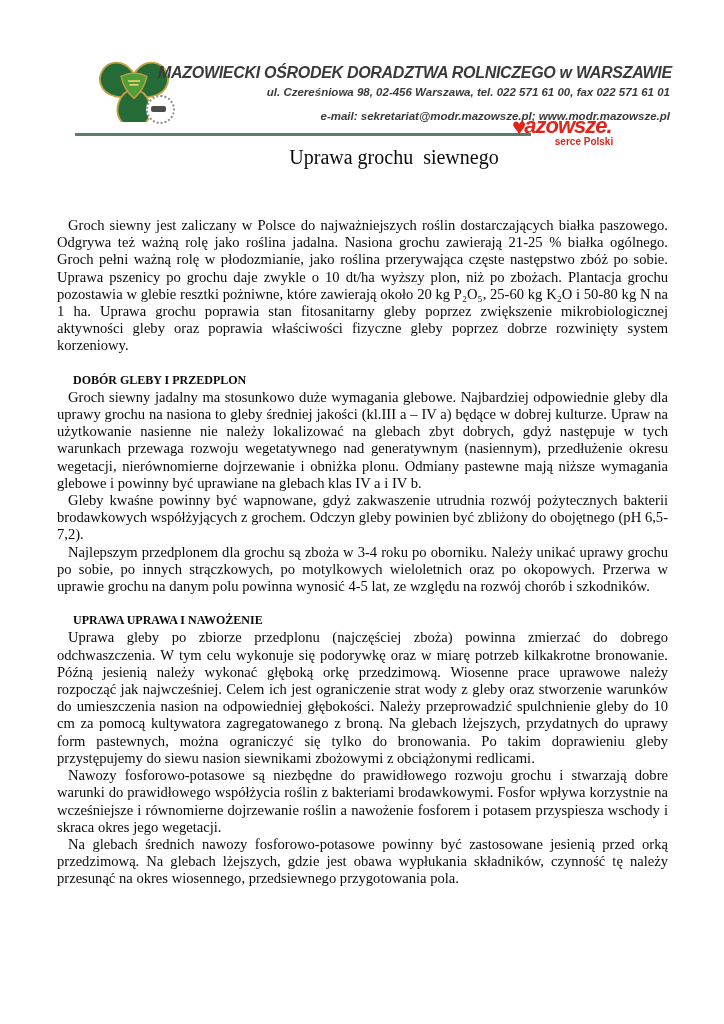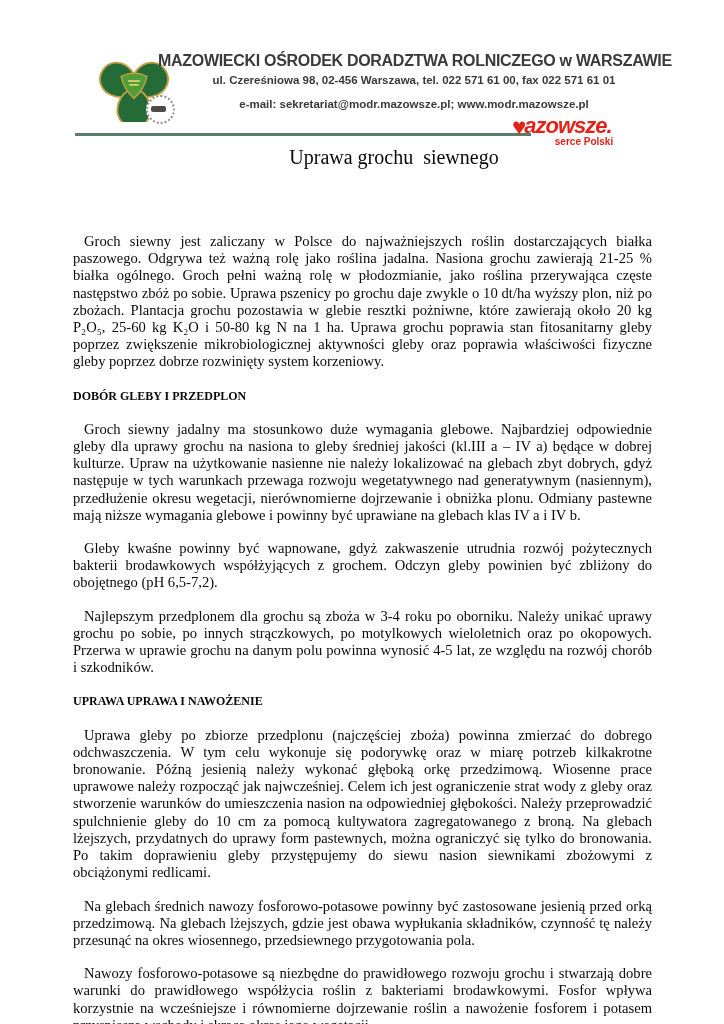--- a/index.html
+++ b/index.html
@@ -5,40 +5,40 @@
   html,body{margin:0;padding:0;background:#9a9a9a;}
   .page{
     position:relative;width:724px;height:1024px;margin:0 auto;background:#ffffff;
     font-family:"Liberation Serif","DejaVu Serif",serif;color:#0a0a0a;overflow:hidden;
   }
   
   .logo{position:absolute;left:96px;top:46px;}
   .stamp{position:absolute;left:146px;top:95px;width:25px;height:25px;
          border:2px dotted #8f8f8f;border-radius:50%;background:#fff;}
   .stamp-band{position:absolute;left:3px;top:9px;width:15px;height:6px;background:#4c4c4c;border-radius:2px;}
-  .header-text{position:absolute;left:158px;top:52px;width:512px;text-align:center;
-               font-family:"Liberation Sans","DejaVu Sans",sans-serif;color:#3a3a3a;}
+  .header-text{position:absolute;left:158px;top:64px;width:512px;text-align:right;
+               font-family:"Liberation Sans","DejaVu Sans",sans-serif;color:#3a3a3a;font-style:italic;}
   .org-name{font-size:16px;font-weight:bold;letter-spacing:-0.3px;white-space:nowrap;}
   .addr,.email{font-size:11.5px;font-weight:bold;white-space:nowrap;}
   .addr{margin-top:4px;}
   .email{margin-top:12px;}
   .rule{position:absolute;left:75px;top:133px;width:456px;height:3px;}
   .brand{position:absolute;left:512px;top:114px;width:158px;font-family:Liberation Sans, sans-serif;}
   .brand-word{font-size:22px;font-weight:bold;font-style:italic;letter-spacing:-1px;white-space:nowrap;line-height:24px;}
   .brand-heart{font-style:normal;font-size:24px;vertical-align:-2px;letter-spacing:-2px;}
   .brand-tagline{font-size:10px;font-weight:bold;text-align:center;padding-right:14px;margin-top:-3px;}
   
   .doc-title{position:absolute;left:0;top:146px;width:724px;margin:0;text-align:center;
              font-size:20px;font-weight:normal;white-space:pre;padding-left:32px;}
   .byline{position:absolute;left:428px;top:171px;font-size:14.8px;line-height:18px;}
   .byline b{font-weight:bold;}
   
   .document-body{position:absolute;left:57px;top:217px;width:611px;
                  font-size:14.6px;line-height:17.2px;text-align:justify;}
-  .document-body p{margin:16px;text-indent:11px;}
+  .document-body p{margin:0;text-indent:11px;}
   .document-body h2{margin:17px 0 0 0;font-size:12px;line-height:17.2px;
                     font-weight:bold;text-indent:16px;text-align:left;}
 </style>
 </head>
 <body>
 
 <div class="page">
 
   <svg class="logo" width="76" height="76" viewBox="0 0 100 100" aria-hidden="true">
     <g stroke="#c1a041" stroke-width="2.5" fill="#256b38">
@@ -72,17 +72,17 @@
 
 
   <div class="document-body">
       <p>Groch siewny jest zaliczany w Polsce do najważniejszych roślin dostarczających białka paszowego. Odgrywa też ważną rolę jako roślina jadalna. Nasiona grochu zawierają  21-25 % białka ogólnego. Groch pełni ważną rolę w płodozmianie, jako roślina przerywająca częste następstwo zbóż po sobie. Uprawa pszenicy po grochu daje zwykle o 10 dt/ha wyższy plon, niż po zbożach. Plantacja grochu pozostawia w glebie resztki pożniwne, które zawierają około 20 kg P₂O₅, 25-60 kg K₂O i 50-80 kg N na 1 ha. Uprawa grochu poprawia stan fitosanitarny gleby poprzez zwiększenie mikrobiologicznej aktywności gleby oraz poprawia właściwości fizyczne gleby poprzez dobrze rozwinięty system korzeniowy.</p>
       <h2>DOBÓR GLEBY I  PRZEDPLON</h2>
       <p>Groch siewny jadalny ma stosunkowo duże wymagania glebowe. Najbardziej odpowiednie gleby dla uprawy grochu na nasiona to gleby średniej jakości (kl.III a – IV a) będące w dobrej kulturze. Upraw na użytkowanie nasienne nie należy lokalizować na glebach zbyt dobrych, gdyż następuje w tych warunkach przewaga rozwoju wegetatywnego nad generatywnym (nasiennym), przedłużenie okresu wegetacji, nierównomierne dojrzewanie i obniżka plonu. Odmiany pastewne mają niższe wymagania glebowe i powinny być uprawiane na glebach klas IV a i IV b.</p>
       <p>Gleby kwaśne powinny być wapnowane, gdyż zakwaszenie utrudnia rozwój pożytecznych bakterii brodawkowych współżyjących z grochem. Odczyn gleby powinien być zbliżony do obojętnego (pH 6,5-7,2).</p>
       <p>Najlepszym przedplonem dla grochu są zboża w 3-4 roku po oborniku. Należy unikać uprawy grochu po sobie, po innych strączkowych, po motylkowych wieloletnich oraz po okopowych. Przerwa w uprawie grochu na danym polu powinna wynosić 4-5 lat, ze względu na rozwój chorób i szkodników.</p>
       <h2>UPRAWA UPRAWA I NAWOŻENIE</h2>
       <p>Uprawa gleby po zbiorze przedplonu (najczęściej zboża) powinna zmierzać do dobrego odchwaszczenia. W tym celu wykonuje się podorywkę oraz  w miarę potrzeb kilkakrotne bronowanie. Późną jesienią należy wykonać głęboką orkę przedzimową. Wiosenne prace uprawowe należy rozpocząć jak najwcześniej. Celem ich jest ograniczenie strat wody z gleby oraz stworzenie warunków do umieszczenia nasion na odpowiedniej głębokości. Należy przeprowadzić  spulchnienie gleby do 10 cm za pomocą kultywatora zagregatowanego z broną. Na glebach lżejszych, przydatnych do uprawy form pastewnych, można ograniczyć się tylko do bronowania. Po takim doprawieniu gleby przystępujemy do siewu nasion siewnikami zbożowymi z obciążonymi redlicami.</p>
+      <p>Nawozy fosforowo-potasowe są niezbędne do prawidłowego rozwoju grochu i stwarzają dobre warunki do prawidłowego współżycia roślin z bakteriami brodawkowymi. Fosfor wpływa korzystnie na wcześniejsze i równomierne dojrzewanie roślin a nawożenie fosforem i potasem przyspiesza wschody  i skraca okres jego wegetacji.</p>
       <p>Na glebach średnich nawozy fosforowo-potasowe powinny być zastosowane jesienią przed orką przedzimową. Na glebach lżejszych, gdzie jest obawa wypłukania składników, czynność tę należy  przesunąć na okres wiosennego, przedsiewnego przygotowania pola.</p>
-      <p>Nawozy fosforowo-potasowe są niezbędne do prawidłowego rozwoju grochu i stwarzają dobre warunki do prawidłowego współżycia roślin z bakteriami brodawkowymi. Fosfor wpływa korzystnie na wcześniejsze i równomierne dojrzewanie roślin a nawożenie fosforem i potasem przyspiesza wschody  i skraca okres jego wegetacji.</p>
     </div>
 
 </div>
 
 </body></html>

